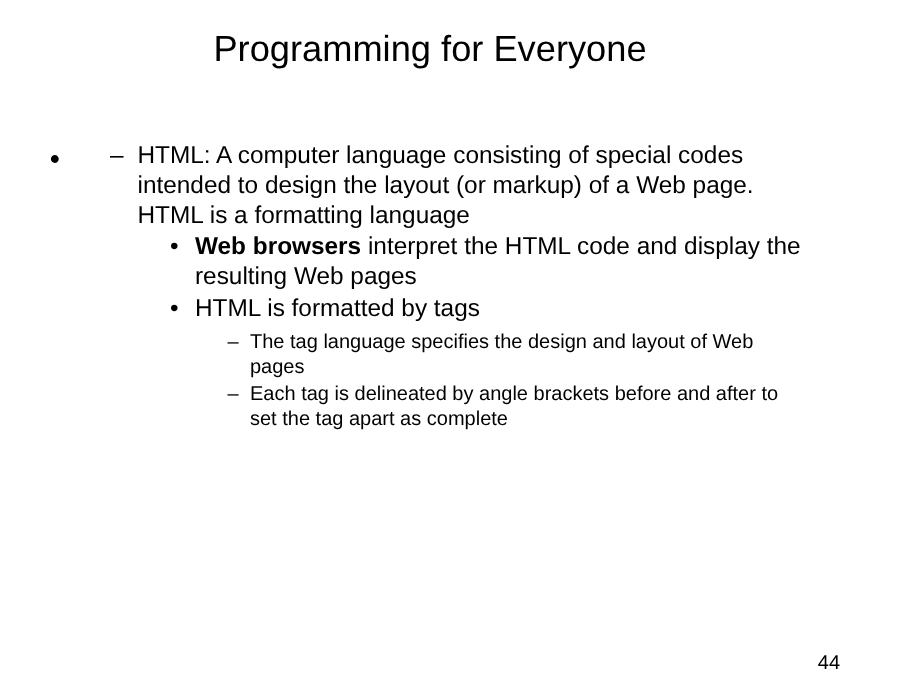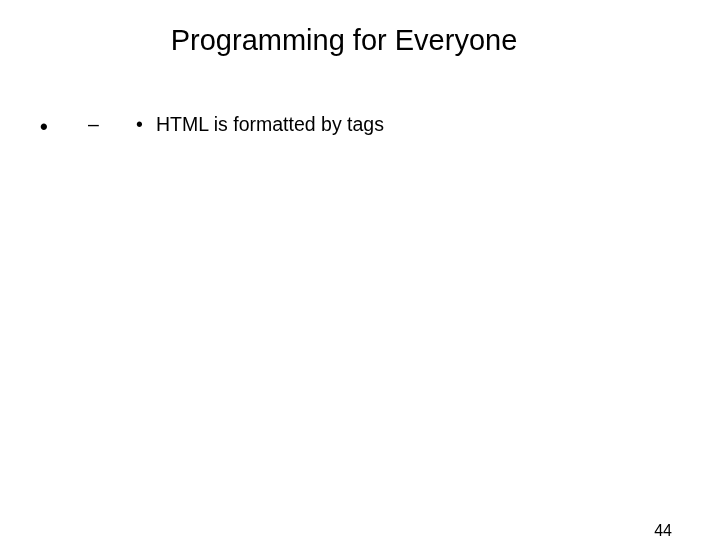--- a/index.html
+++ b/index.html
@@ -113,25 +113,37 @@
 
 <div class="slide">
 
   <h1 class="title">Programming for Everyone</h1>
 
   <ul class="lvl1">
     <li>
 
       <ul class="lvl2">
         <li>
+          <span>HTML: A computer language consisting of special codes intended to design the layout (or markup) of a Web page. HTML is a formatting language</span>
 
           <ul class="lvl3">
             <li>
+              <span class="b">Web browsers</span><span> interpret the HTML code and display the resulting Web pages</span>
+            </li>
+            <li>
               <span>HTML is formatted by tags</span>
 
+              <ul class="lvl4">
+                <li>
+                  <span>The tag language specifies the design and layout of Web pages</span>
+                </li>
+                <li>
+                  <span>Each tag is delineated by angle brackets before and after to set the tag apart as complete</span>
+                </li>
+              </ul>
             </li>
           </ul>
         </li>
       </ul>
     </li>
   </ul>
 
   <div class="page-num">44</div>
 
 </div>

